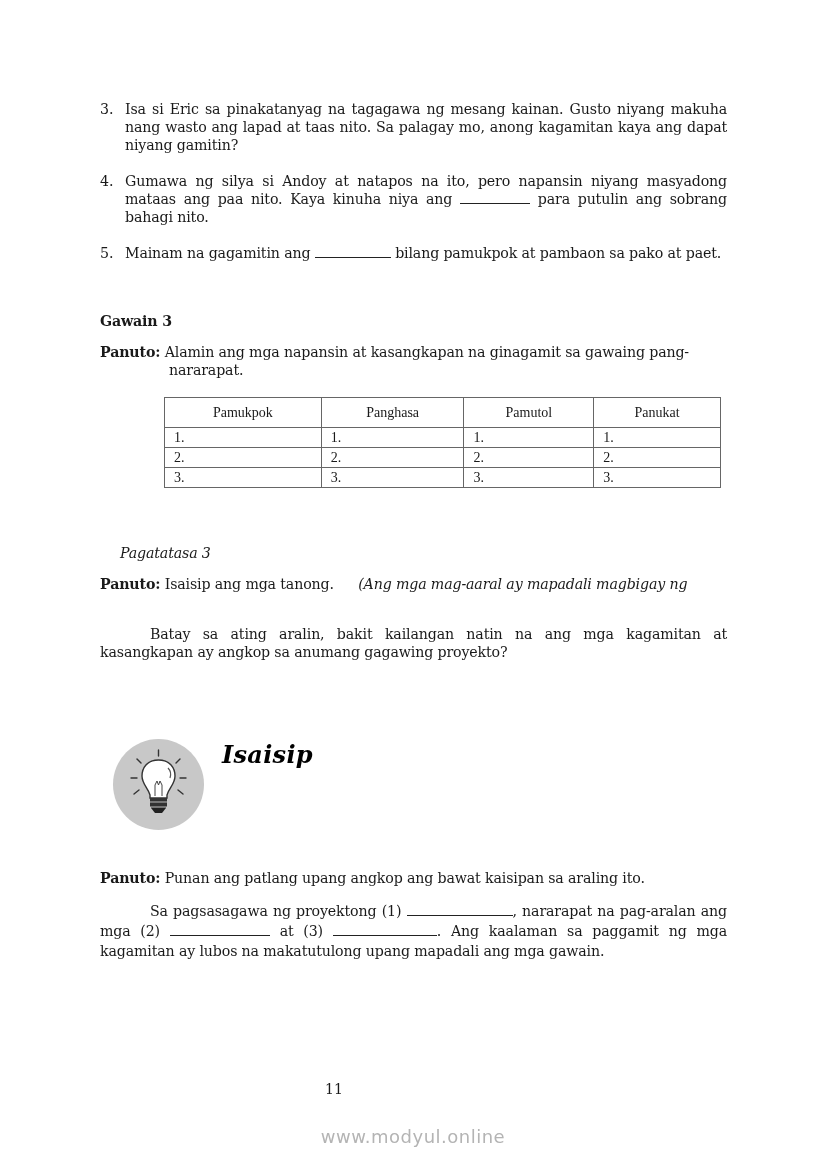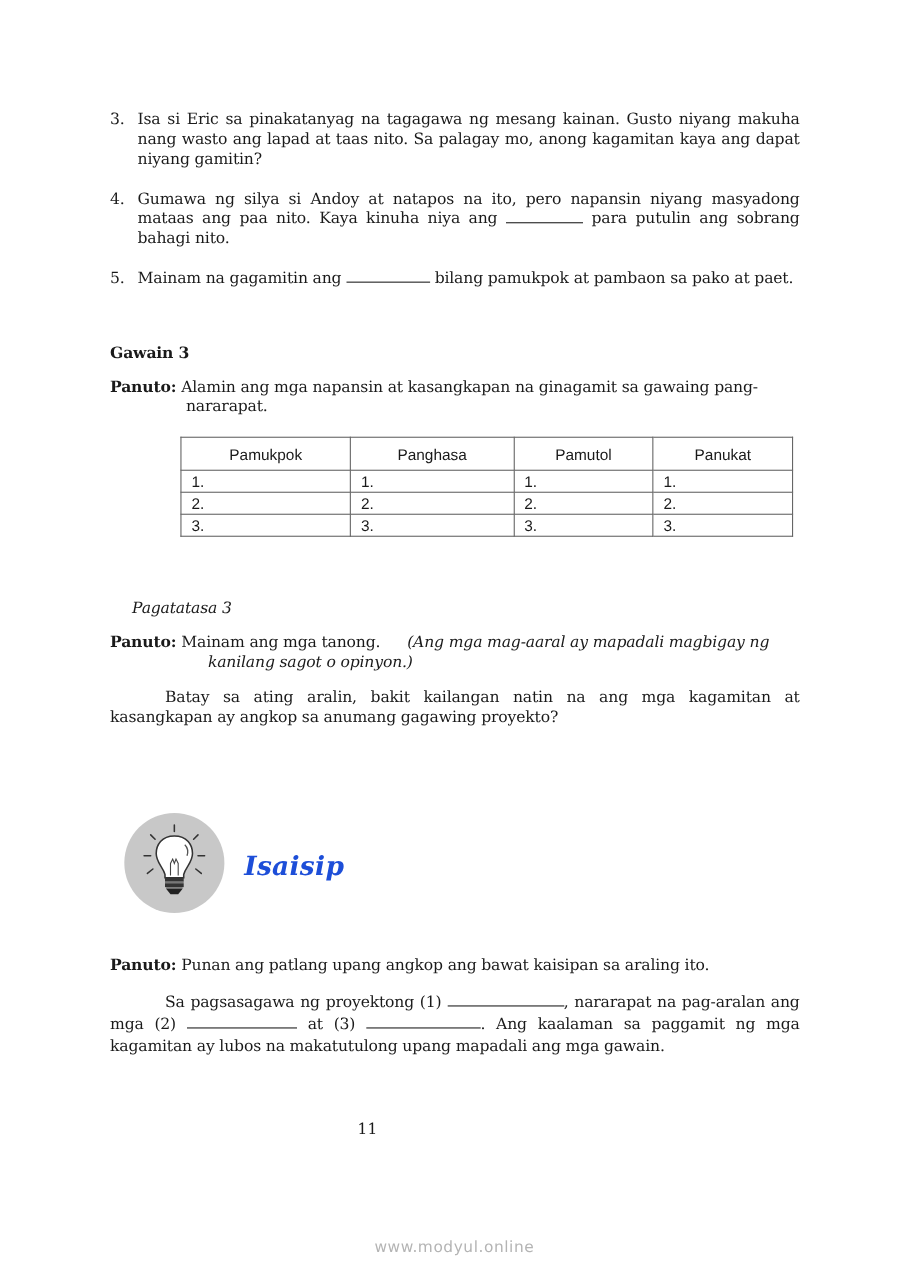--- a/index.html
+++ b/index.html
@@ -11,32 +11,32 @@
   .item .num { width:25px; flex:none; }
   .item .body { flex:1; text-align:justify; }
   .blank { display:inline-block; border-bottom:1px solid #222; height:12px; vertical-align:baseline; }
   .abs { position:absolute;text-align:right; }
   .bold { font-weight:bold; }
   .ital { font-style:italic;margin-left:20px; }
   .panuto { position:absolute; left:100px; width:627px; }
   .panuto .lbl { font-weight:bold; }
   .indent2 { padding-left:69px; display:block; }
   table.tools { position:absolute; left:164px; top:397px; width:557px; border-collapse:collapse;
-                font-family:Liberation Sans, sans-serif; font-size:14px; }
+                font-family:Liberation Serif, serif; font-size:14px; }
   table.tools th, table.tools td { border:1px solid #666; font-weight:normal; padding:0 8px; }
   table.tools th { height:29px; text-align:center; }
   table.tools td { height:19px; text-align:left; padding-left:9px; }
   .para { position:absolute; left:100px; width:627px; text-align:justify; }
   .para .first { text-indent:50px; display:block; }
   .bulb { position:absolute; left:113px; top:739px; width:91px; height:91px; border-radius:50%; background:#c8c8c8; }
-  .isaisip { position:absolute; left:222px; top:772px; font-size:24px; font-weight:bold; font-style:italic;
-             font-family:"DejaVu Serif", serif; color:#1d4ed8; letter-spacing:0.3px; }
-  .pagenum { position:absolute; left:0; width:668px; top:1019px; text-align:center; font-size:14px; }
+  .isaisip { position:absolute; left:222px; top:740px; font-size:24px; font-weight:bold; font-style:italic;
+             font-family:"DejaVu Serif", serif; color:#000000; letter-spacing:0.3px; }
+  .pagenum { position:absolute; left:0; width:668px; top:1081px; text-align:center; font-size:14px; }
   .watermark { position:absolute; left:0; width:826px; top:1126px; text-align:center;
-               font-family:"DejaVu Sans", sans-serif; font-size:14px; color:#b4b4b4; letter-spacing:0.5px; }
+               font-family:"DejaVu Sans", sans-serif; font-size:18px; color:#b4b4b4; letter-spacing:0.5px; }
 </style>
 </head>
 <body>
 
 <div class="page">
 
   <div class="item txt" style="top:100px;">
     <span class="num">3.</span>
     <span class="body">Isa si Eric sa pinakatanyag na tagagawa ng mesang kainan. Gusto niyang makuha nang wasto ang lapad at taas nito. Sa palagay mo, anong kagamitan kaya ang dapat niyang gamitin?</span>
   </div>
@@ -87,23 +87,22 @@
         <td>3.</td>
         <td>3.</td>
       </tr>
     </tbody>
   </table>
 
   <div class="abs txt ital" style="left:100px; top:544px;">Pagatatasa 3</div>
 
   <div class="panuto txt" style="top:575px; text-align:justify;">
     <span class="lbl">Panuto:</span>
-    <span>Mainam ang mga tanong.</span>
+    <span>Isaisip ang mga tanong.</span>
     <span class="ital">(Ang mga mag-aaral ay mapadali magbigay ng</span>
-    <span class="indent2 ital">kanilang sagot o opinyon.)</span>
   </div>
 
   <div class="para txt" style="top:625px;">
     <span class="first">Batay sa ating aralin, bakit kailangan natin na ang mga kagamitan at kasangkapan ay angkop sa anumang gagawing proyekto?</span>
   </div>
 
   <div class="bulb">
     <svg width="91" height="91" viewBox="0 0 91 91">
       <g stroke="#333" stroke-width="1.4" fill="none" stroke-linecap="round">
         <line x1="45.5" y1="11" x2="45.5" y2="17"></line>

